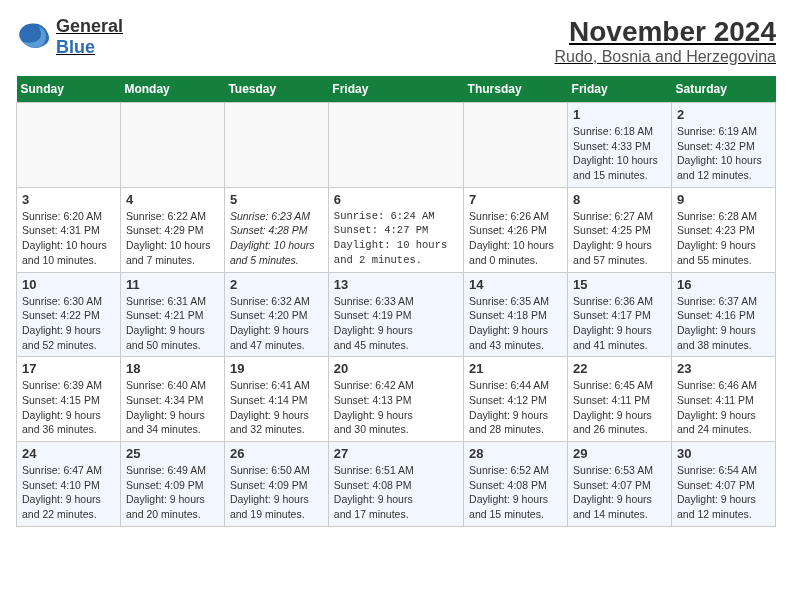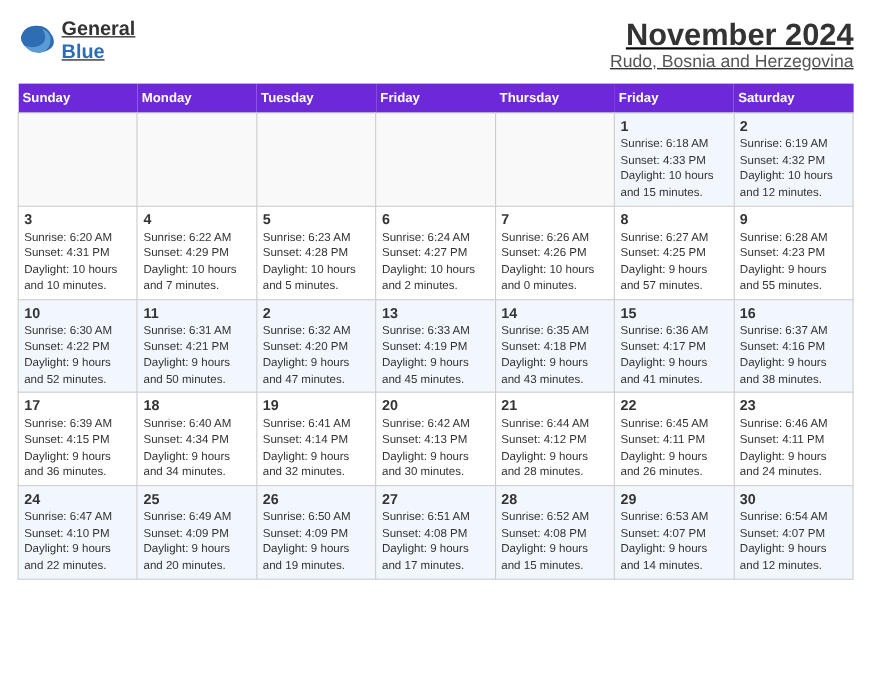--- a/index.html
+++ b/index.html
@@ -45,21 +45,21 @@
     .location {
       font-size: 16px;
       color: #555;
     }
     table {
       width: 100%;
       border-collapse: collapse;
       font-size: 11px;
     }
     thead tr th {
-      background-color: #6d28d9;
+      background-color: #15803d;
       color: #fff;
       padding: 6px 4px;
       text-align: left;
       font-size: 12px;
       font-weight: bold;
     }
     tbody tr {
       height: 80px;
       vertical-align: top;
     }
@@ -153,28 +153,28 @@
         </td>
         <td>
           <span class="day-number">4</span>
           <div class="day-info" style="white-space: pre-line;">Sunrise: 6:22 AM
 Sunset: 4:29 PM
 Daylight: 10 hours
 and 7 minutes.</div>
         </td>
         <td>
           <span class="day-number">5</span>
-          <div class="day-info" style="white-space: pre-line;">Sunrise: 6:23 AM
+          <div class="day-info" style="white-space: pre-line; font-style: italic;">Sunrise: 6:23 AM
 Sunset: 4:28 PM
 Daylight: 10 hours
 and 5 minutes.</div>
         </td>
         <td>
           <span class="day-number">6</span>
-          <div class="day-info" style="white-space: pre-line;">Sunrise: 6:24 AM
+          <div class="day-info" style="white-space: pre-line; font-family: Liberation Mono, monospace;">Sunrise: 6:24 AM
 Sunset: 4:27 PM
 Daylight: 10 hours
 and 2 minutes.</div>
         </td>
         <td>
           <span class="day-number">7</span>
           <div class="day-info" style="white-space: pre-line;">Sunrise: 6:26 AM
 Sunset: 4:26 PM
 Daylight: 10 hours
 and 0 minutes.</div>

